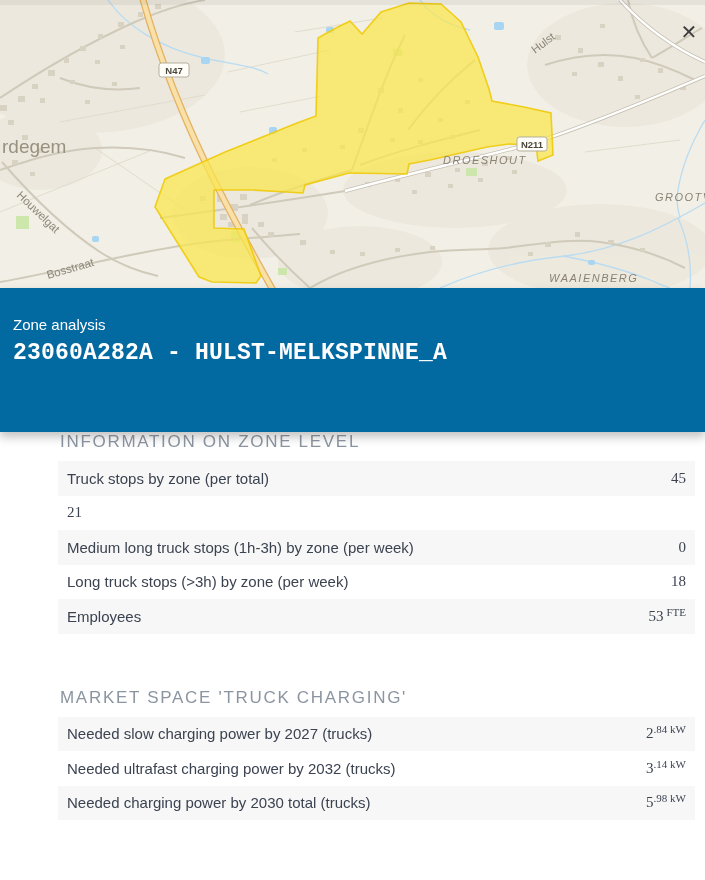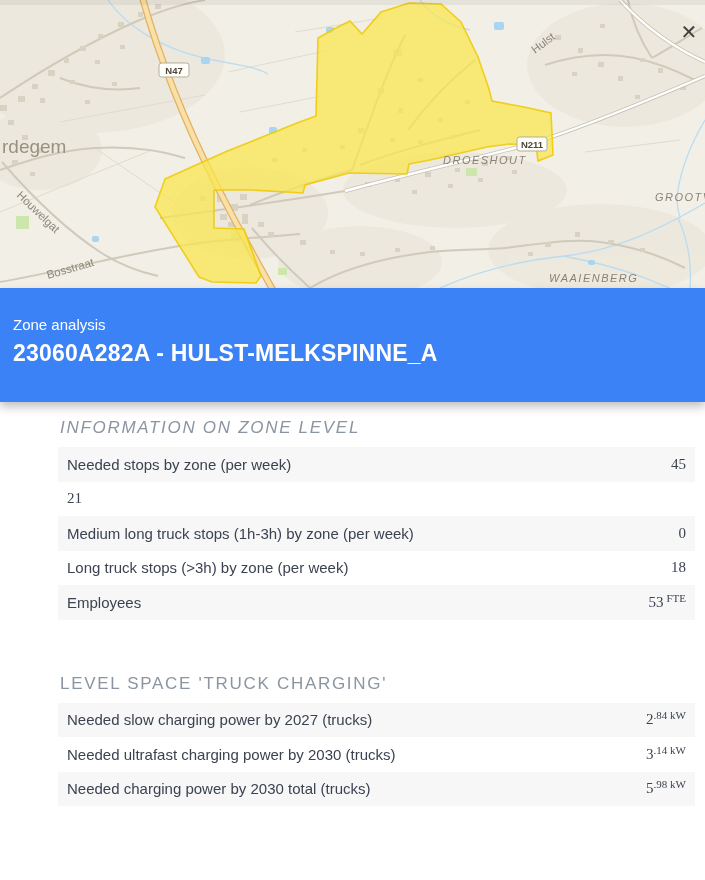--- a/index.html
+++ b/index.html
@@ -20,28 +20,28 @@
     font-size:20px; line-height:26px; text-align:center;
     color:#3e3e3e; cursor:pointer; user-select:none;
   }
   .lbl-town  { font-size:19px;  fill:#97917f; }
   .lbl-street{ font-size:11.5px; fill:#8e887b; }
   .lbl-area  { font-size:11px;  fill:#8a8374; font-style:italic; letter-spacing:1.5px; }
   .shield-box  { fill:#fffef9; stroke:#b3ad9d; stroke-width:1; }
   .shield-text { font-size:9.5px; fill:#4a463c; text-anchor:middle; font-weight:bold; }
   
   .panel {
-    height:114px; background:#3b82f6; color:#fff;
+    height:144px; background:#0369a1; color:#fff;
     padding:28px 14px 0 13px; position:relative; z-index:5;
     box-shadow:0 5px 9px rgba(70,70,70,.33);
   }
   .panel .kicker { font-size:15px; line-height:18px; margin:0 0 6px 0; font-weight:normal; }
-  .panel .title  { font-size:23px; line-height:26px; margin:0; font-weight:bold; letter-spacing:.2px; }
+  .panel .title  { font-size:23px; line-height:26px; margin:0; font-weight:bold; letter-spacing:.2px;font-family:Liberation Mono, monospace; }
   
-  .sections section:nth-child(1) .section-title { margin-top:16px;font-style:italic; }
+  .sections section:nth-child(1) .section-title { margin-top:0; }
   .sections section:nth-child(2) .section-title { margin-top:54px; }
   .section-title {
     margin:0 10px 9px 60px; color:#8b95a1;
     font-size:17px; line-height:20px; font-weight:normal; letter-spacing:1.7px;
   }
   .table { margin:0 10px 0 58px; }
   .row {
     height:34.5px; display:flex; align-items:center; justify-content:space-between;
     padding:0 9px;
   }
@@ -243,49 +243,49 @@
 <div class="panel">
   <div class="kicker">Zone analysis</div>
   <h1 class="title">23060A282A - HULST-MELKSPINNE_A</h1>
 </div>
 
 <div class="sections">
     <section>
       <h2 class="section-title">INFORMATION ON ZONE LEVEL</h2>
       <div class="table">
         <div class="row">
-          <span class="row-label">Needed stops by zone (per week)</span>
+          <span class="row-label">Truck stops by zone (per total)</span>
           <span class="row-value"><span>45</span></span>
         </div>
         <div class="row">
           <span class="row-value"><span>21</span></span>
         </div>
         <div class="row">
           <span class="row-label">Medium long truck stops (1h-3h) by zone (per week)</span>
           <span class="row-value"><span>0</span></span>
         </div>
         <div class="row">
           <span class="row-label">Long truck stops (&gt;3h) by zone (per week)</span>
           <span class="row-value"><span>18</span></span>
         </div>
         <div class="row">
           <span class="row-label">Employees</span>
           <span class="row-value"><span>53</span><span class="sup spaced">FTE</span></span>
         </div>
       </div>
     </section>
     <section>
-      <h2 class="section-title">LEVEL SPACE 'TRUCK CHARGING'</h2>
+      <h2 class="section-title">MARKET SPACE 'TRUCK CHARGING'</h2>
       <div class="table">
         <div class="row">
           <span class="row-label">Needed slow charging power by 2027 (trucks)</span>
           <span class="row-value"><span>2</span><span class="sup">.84 kW</span></span>
         </div>
         <div class="row">
-          <span class="row-label">Needed ultrafast charging power by 2030 (trucks)</span>
+          <span class="row-label">Needed ultrafast charging power by 2032 (trucks)</span>
           <span class="row-value"><span>3</span><span class="sup">.14 kW</span></span>
         </div>
         <div class="row">
           <span class="row-label">Needed charging power by 2030 total (trucks)</span>
           <span class="row-value"><span>5</span><span class="sup">.98 kW</span></span>
         </div>
       </div>
     </section>
   </div>
 

